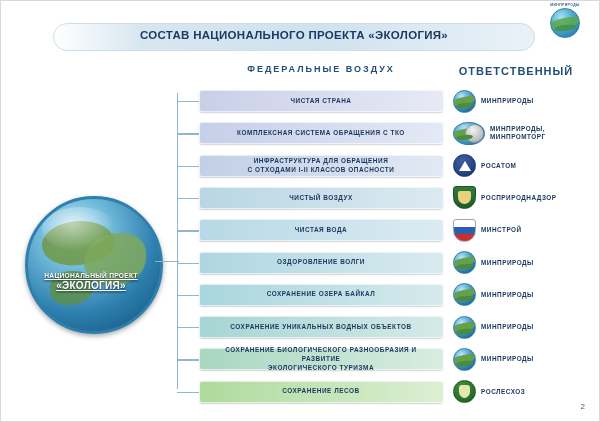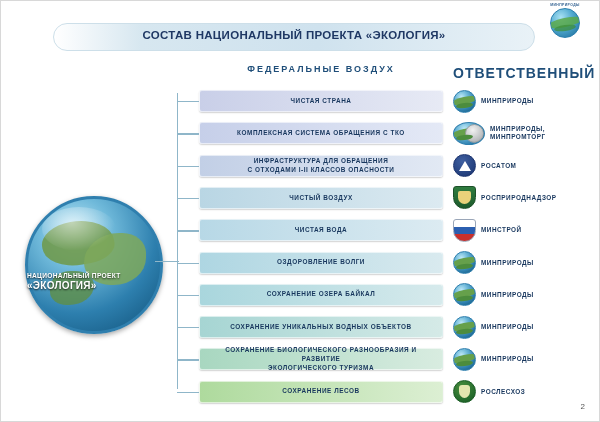--- a/index.html
+++ b/index.html
@@ -91,21 +91,21 @@
 
   
   .col-head {
     position: absolute;
     font-size: 9px;
     font-weight: bold;
     color: #1f4e79;
     letter-spacing: 2px;
   }
   .col-head.federal { left: 200px; top: 63px; width: 240px; text-align: center; }
-  .col-head.resp    { left: 452px; top: 64px; width: 126px; text-align: center; letter-spacing: 1px; font-size: 14px;}
+  .col-head.resp    { left: 452px; top: 64px; width: 126px; text-align: center; letter-spacing: 1px; font-size: 11px;}
 
   
   .np-wrap {
     position: absolute;
     left: 24px; top: 195px;
     width: 132px; height: 132px;
   }
   .np-globe {
     position: absolute;
     left: 0; top: 0;
@@ -146,23 +146,24 @@
     position: absolute;
     left: 14px; top: 8px;
     width: 74px; height: 44px;
     background: radial-gradient(ellipse at 40% 35%, rgba(255,255,255,.55), rgba(255,255,255,0) 70%);
     border-radius: 50%;
   }
   .np-label {
     position: absolute;
     left: 2px; top: 76px;
     width: 128px;
-    text-align: left;
+    text-align: center;
     color: #ffffff;
     text-shadow: 0 1px 2px rgba(0,0,0,.8);
+    text-decoration: underline;
   }
   .np-label .l1 { display:block; font-size: 6.6px; font-weight: bold; letter-spacing: .3px; }
   .np-label .l2 { display:block; font-size: 10px; font-weight: bold; letter-spacing: .3px; margin-top: 1px;}
 
   
   .tree-vline {
     position: absolute;
     left: 176px; top: 92px;
     width: 1.4px; height: 296px;
     background: #8fb6c9;
@@ -304,21 +305,21 @@
     font-size: 8px;
     color: #555555;
   }
 </style>
 </head>
 <body>
 
 <div class="slide">
 
   <div class="title-bar"></div>
-  <div class="title-text">СОСТАВ НАЦИОНАЛЬНЫЙ ПРОЕКТА «ЭКОЛОГИЯ»</div>
+  <div class="title-text">СОСТАВ НАЦИОНАЛЬНОГО ПРОЕКТА «ЭКОЛОГИЯ»</div>
 
   <div class="logo-top">
     <span class="cap">МИНПРИРОДЫ</span>
     <div class="globe-badge"></div>
   </div>
 
   <div class="col-head federal">ФЕДЕРАЛЬНЫЕ ВОЗДУХ</div>
   <div class="col-head resp">ОТВЕТСТВЕННЫЙ</div>
 
   <div class="np-wrap">

